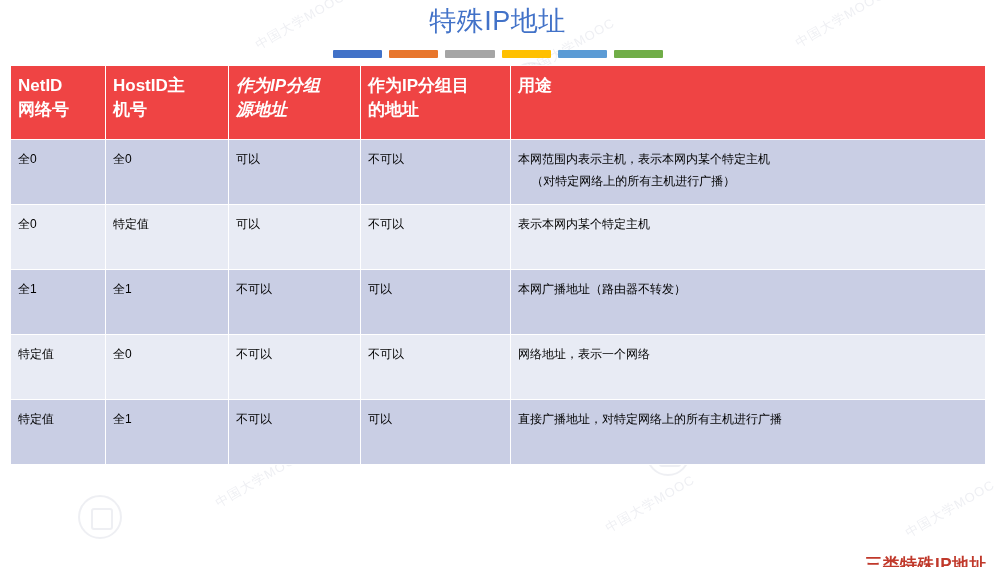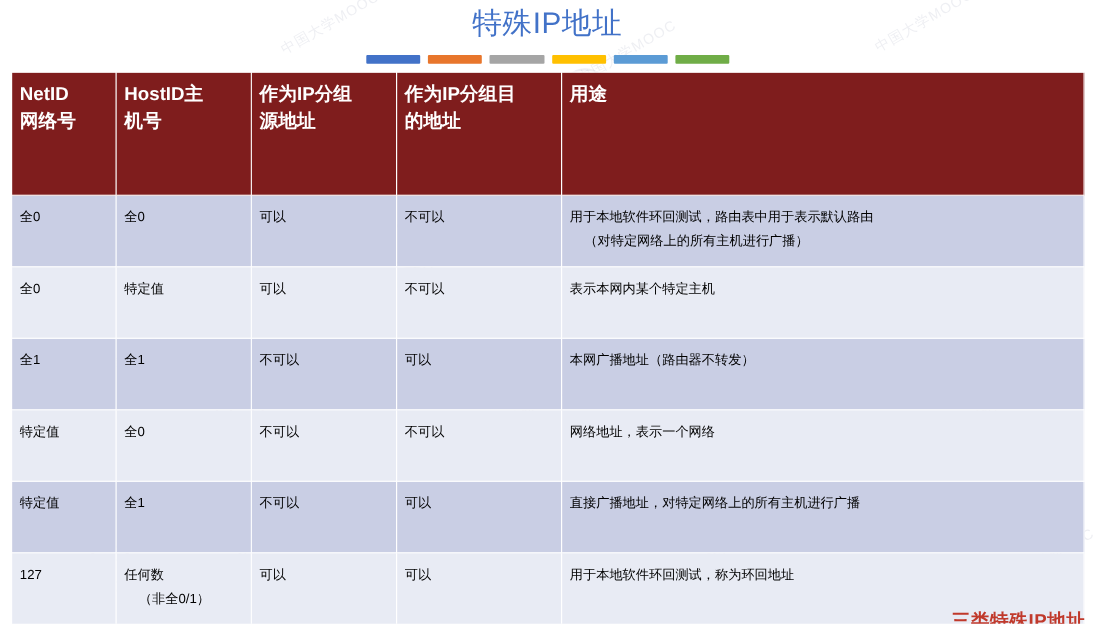--- a/index.html
+++ b/index.html
@@ -105,48 +105,48 @@
     table-layout: fixed;
   }
   table.ip-table th,
   table.ip-table td {
     border: 1.5px solid #ffffff;
     vertical-align: top;
     padding: 8px 7px 6px 7px;
     box-sizing: border-box;
   }
   table.ip-table thead th {
-    background: #7f1d1d;
+    background: #ef4444;
     color: #ffffff;
     font-size: 17px;
     font-weight: bold;
     line-height: 24px;
     text-align: left;
-    height: 112px;
+    height: 74px;
   }
   table.ip-table tbody td {
     font-size: 12px;
     font-weight: normal;
     color: #000000;
     line-height: 22px;
     text-align: left;
     height: 65px;
   }
   tbody tr.band-dark td { background: #C9CEE4; }
   tbody tr.band-light td { background: #E8EBF4; }
   tbody tr.row-last td { height: 73px; }
 
   td.c-netid   { width: 95px; }
   td.c-hostid  { width: 123px; }
   td.c-src     { width: 132px; }
   td.c-dst     { width: 150px; }
   td.c-use     { width: 475px; }
   th.c-netid   { width: 95px; }
   th.c-hostid  { width: 123px; margin-left: 16px; }
-  th.c-src     { width: 132px; }
+  th.c-src     { width: 132px; font-style: italic; }
   th.c-dst     { width: 150px; margin-top: 35px; }
   th.c-use     { width: 475px; }
 
   .cell-l2 {
     display: block;
     text-indent: 1.1em;
   }
 
   
   .bottom-note {
@@ -228,21 +228,21 @@
         </tr>
       </thead>
       <tbody>
 
         <tr class="band-dark">
           <td class="c-netid">全0</td>
           <td class="c-hostid">全0</td>
           <td class="c-src">可以</td>
           <td class="c-dst">不可以</td>
           <td class="c-use">
-            <span>用于本地软件环回测试，路由表中用于表示默认路由</span>
+            <span>本网范围内表示主机，表示本网内某个特定主机</span>
             <span class="cell-l2">（对特定网络上的所有主机进行广播）</span>
           </td>
         </tr>
 
         <tr class="band-light">
           <td class="c-netid">全0</td>
           <td class="c-hostid">特定值</td>
           <td class="c-src">可以</td>
           <td class="c-dst">不可以</td>
           <td class="c-use">
@@ -273,32 +273,20 @@
         <tr class="band-dark">
           <td class="c-netid">特定值</td>
           <td class="c-hostid">全1</td>
           <td class="c-src">不可以</td>
           <td class="c-dst">可以</td>
           <td class="c-use">
             <span>直接广播地址，对特定网络上的所有主机进行广播</span>
           </td>
         </tr>
 
-        <tr class="band-light row-last">
-          <td class="c-netid">127</td>
-          <td class="c-hostid">
-            <span>任何数</span>
-            <span class="cell-l2">（非全0/1）</span>
-          </td>
-          <td class="c-src">可以</td>
-          <td class="c-dst">可以</td>
-          <td class="c-use">
-            <span>用于本地软件环回测试，称为环回地址</span>
-          </td>
-        </tr>
 
       </tbody>
     </table>
   </div>
 
   <div class="bottom-note">三类特殊IP地址</div>
 
 </div>
 
 </body></html>

